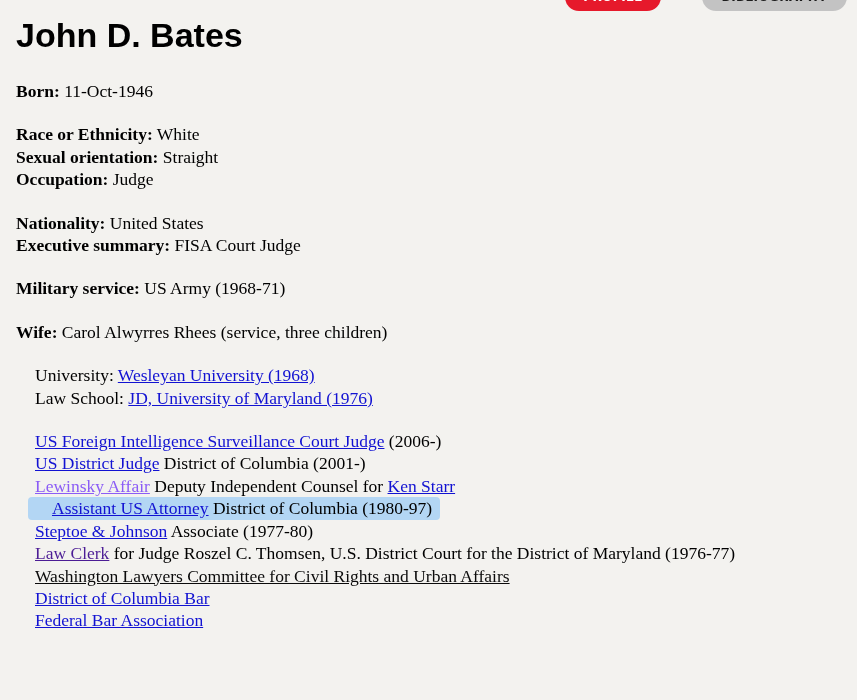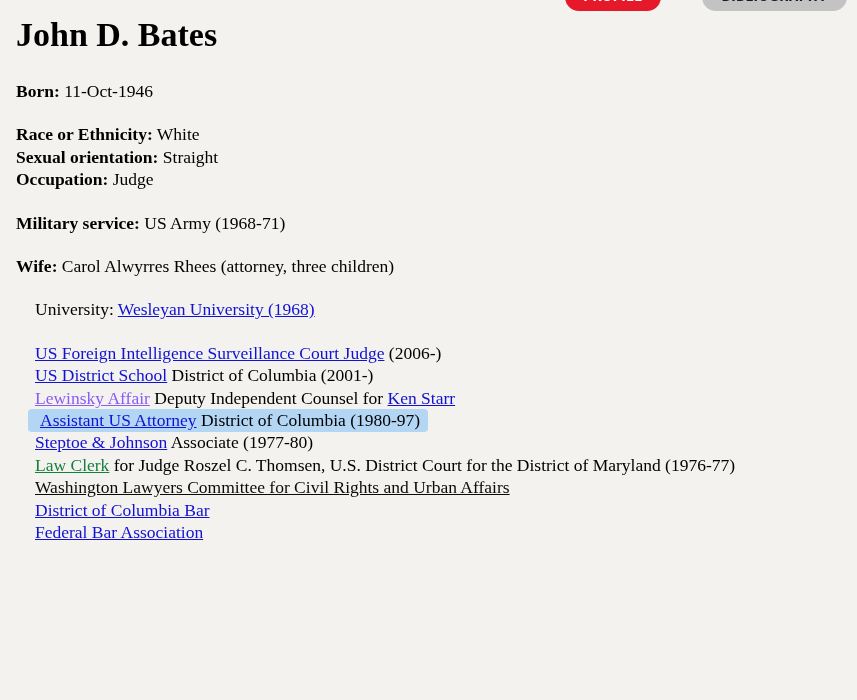--- a/index.html
+++ b/index.html
@@ -23,41 +23,41 @@
     letter-spacing: 0.4px;
     display: flex;
     align-items: center;
     justify-content: center;
     cursor: pointer;
   }
   #profile-pill   { left: 565px; width: 96px; }
   #biblio-pill    { left: 702px; width: 145px; }
   .content { padding: 0 16px; }
   h1.title {
-    font-family: Liberation Serif, serif;
+    font-family: Liberation Sans, sans-serif;
     font-weight: bold;
     font-size: 34px;
     line-height: 44px;
     margin: 13px 0 0 0;
     letter-spacing: 0px;
   }
   p.group {
     font-size: 17.5px;
     line-height: 22.4px;
     margin: 21px 0 0 0;
   }
   p.first-group { margin-top: 23px; }
   p.indent { padding-left: 19px; }
   .fline { display: block; }
   b.flabel { font-weight: bold; }
   a.lnk { text-decoration: underline; cursor: pointer; }
   a.darklnk { color: #0b0b0b !important; text-decoration: underline; cursor: pointer; }
   .hl-span {
     border-radius: 4px;
-    padding: 1px 8px 2px 12px;
+    padding: 1px 8px 2px 24px;
     margin-left: -7px;
   }
 </style>
 </head>
 <body style="background: rgb(243, 242, 239);">
 
 <div class="pill" id="profile-pill" style="background: rgb(230, 25, 43); color: rgb(255, 255, 255);">PROFILE</div>
 
 <div class="pill" id="biblio-pill" style="background: rgb(195, 195, 195); color: rgb(28, 28, 28);">BIBLIOGRAPHY</div>
 
@@ -67,35 +67,40 @@
   <div id="fields-container">
       <p class="group first-group">
         <span class="fline"><b class="flabel">Born:</b><span> 11-Oct-1946</span></span>
       </p>
       <p class="group">
         <span class="fline"><b class="flabel">Race or Ethnicity:</b><span> White</span></span>
         <span class="fline"><b class="flabel">Sexual orientation:</b><span> Straight</span></span>
         <span class="fline"><b class="flabel">Occupation:</b><span> Judge</span></span>
       </p>
       <p class="group">
+        <span class="fline"><b class="flabel">Nationality:</b><span> United States</span></span>
+        <span class="fline"><b class="flabel">Executive summary:</b><span> FISA Court Judge</span></span>
+      </p>
+      <p class="group">
         <span class="fline"><b class="flabel">Military service:</b><span> US Army (1968-71)</span></span>
       </p>
       <p class="group">
-        <span class="fline"><b class="flabel">Wife:</b><span> Carol Alwyrres Rhees (attorney, three children)</span></span>
+        <span class="fline"><b class="flabel">Wife:</b><span> Carol Alwyrres Rhees (service, three children)</span></span>
       </p>
     </div>
 
   <p class="group indent" id="education-container">
       <span class="fline"><span>University: </span><a class="lnk" style="color: rgb(18, 18, 210);">Wesleyan University (1968)</a></span>
+      <span class="fline"><span>Law School: </span><a class="lnk" style="color: rgb(18, 18, 210);">JD, University of Maryland (1976)</a></span>
     </p>
 
   <p class="group indent" id="career-container">
       <span class="fline"><a class="lnk" style="color: rgb(18, 18, 210);">US Foreign Intelligence Surveillance Court Judge</a><span> (2006-)</span></span>
-      <span class="fline"><a class="lnk" style="color: rgb(18, 18, 210);">US District School</a><span> District of Columbia (2001-)</span></span>
+      <span class="fline"><a class="lnk" style="color: rgb(18, 18, 210);">US District Judge</a><span> District of Columbia (2001-)</span></span>
       <span class="fline"><a class="lnk" style="color: #8b5cf6;">Lewinsky Affair</a><span> Deputy Independent Counsel for </span><a class="lnk" style="color: rgb(18, 18, 210);">Ken Starr</a></span>
       <span class="fline"><span class="hl-span" style="background: rgb(179, 214, 244);"><a class="lnk" style="color: rgb(18, 18, 210);">Assistant US Attorney</a><span> District of Columbia (1980-97)</span></span></span>
       <span class="fline"><a class="lnk" style="color: rgb(18, 18, 210);">Steptoe &amp; Johnson</a><span> Associate (1977-80)</span></span>
-      <span class="fline"><a class="lnk" style="color: #15803d;">Law Clerk</a><span> for Judge Roszel C. Thomsen, U.S. District Court for the District of Maryland (1976-77)</span></span>
+      <span class="fline"><a class="lnk" style="color: #4c1d95;">Law Clerk</a><span> for Judge Roszel C. Thomsen, U.S. District Court for the District of Maryland (1976-77)</span></span>
       <span class="fline"><a class="lnk darklnk" style="color: rgb(11, 11, 11);">Washington Lawyers Committee for Civil Rights and Urban Affairs</a></span>
       <span class="fline"><a class="lnk" style="color: rgb(18, 18, 210);">District of Columbia Bar</a></span>
       <span class="fline"><a class="lnk" style="color: rgb(18, 18, 210);">Federal Bar Association</a></span>
     </p>
 </div>
 
 </body></html>

